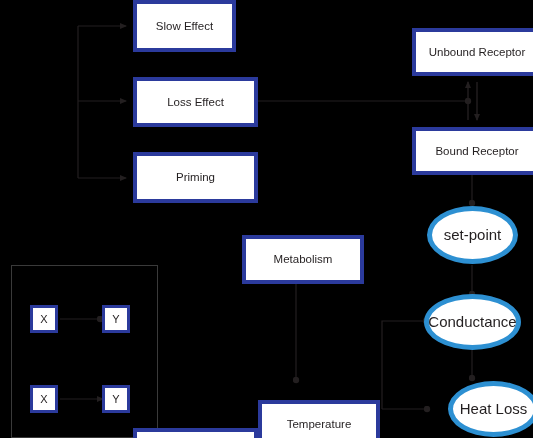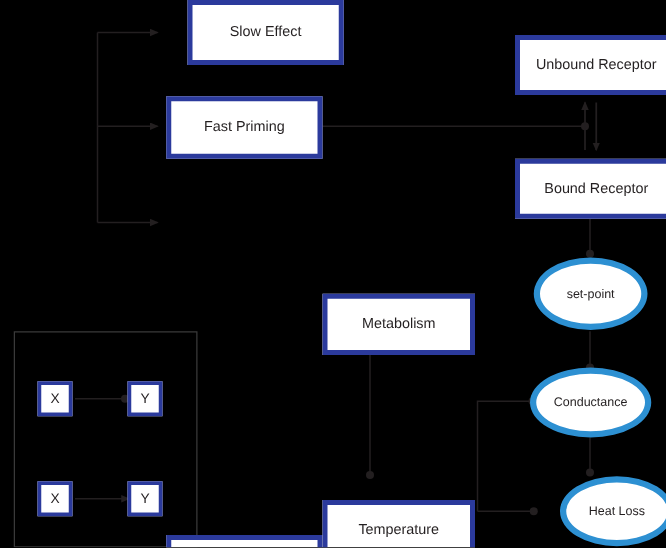--- a/index.html
+++ b/index.html
@@ -39,21 +39,21 @@
   .node-ellipse {
     position: absolute;
     box-sizing: border-box;
     background: #ffffff;
     border: 5px solid #2d90d2;
     border-radius: 50%;
     display: flex;
     align-items: center;
     justify-content: center;
     color: #231f20;
-    font-size: 10px;
+    font-size: 15px;
     line-height: 1.1;
     text-align: center;
     z-index: 3;
   }
   .legend-frame {
     position: absolute;
     box-sizing: border-box;
     border: 1.5px solid #3a3a3a;
     background: transparent;
     z-index: 2;
@@ -134,30 +134,31 @@
     </g>
   </svg>
 
   <div class="legend-frame" style="left:11px; top:265px; width:147px; height:173px;"></div>
 
   <div class="mini-box" style="left:30px; top:305px; width:28px; height:28px;">X</div>
   <div class="mini-box" style="left:102px; top:305px; width:28px; height:28px;">Y</div>
   <div class="mini-box" style="left:30px; top:385px; width:28px; height:28px;">X</div>
   <div class="mini-box" style="left:102px; top:385px; width:28px; height:28px;">Y</div>
 
-  <div class="node-box" style="left:150px; top:0px; width:125px; height:52px;">Slow Effect</div>
+  <div class="node-box" style="left:133px; top:0px; width:103px; height:52px;">Slow Effect</div>
 
-  <div class="node-box" style="left:133px; top:77px; width:125px; height:50px;">Fast Priming</div>
+  <div class="node-box" style="left:133px; top:77px; width:125px; height:50px;">Loss Effect</div>
 
+  <div class="node-box" style="left:133px; top:152px; width:125px; height:51px;">Priming</div>
 
   <div class="node-box" style="left:412px; top:28px; width:130px; height:48px;">Unbound Receptor</div>
 
   <div class="node-box" style="left:412px; top:127px; width:130px; height:48px;">Bound Receptor</div>
 
-  <div class="node-box" style="left:258px; top:235px; width:122px; height:49px;">Metabolism</div>
+  <div class="node-box" style="left:242px; top:235px; width:122px; height:49px;">Metabolism</div>
 
   <div class="node-box" style="left:258px; top:400px; width:122px; height:49px;">Temperature</div>
 
   <div class="node-box" style="left:133px; top:428px; width:125px; height:40px;"></div>
 
   <div class="node-ellipse" style="left:427px; top:206px; width:91px; height:58px;">set-point</div>
 
   <div class="node-ellipse" style="left:424px; top:294px; width:97px; height:56px;">Conductance</div>
 
   <div class="node-ellipse" style="left:448px; top:381px; width:91px; height:56px;">Heat Loss</div>

